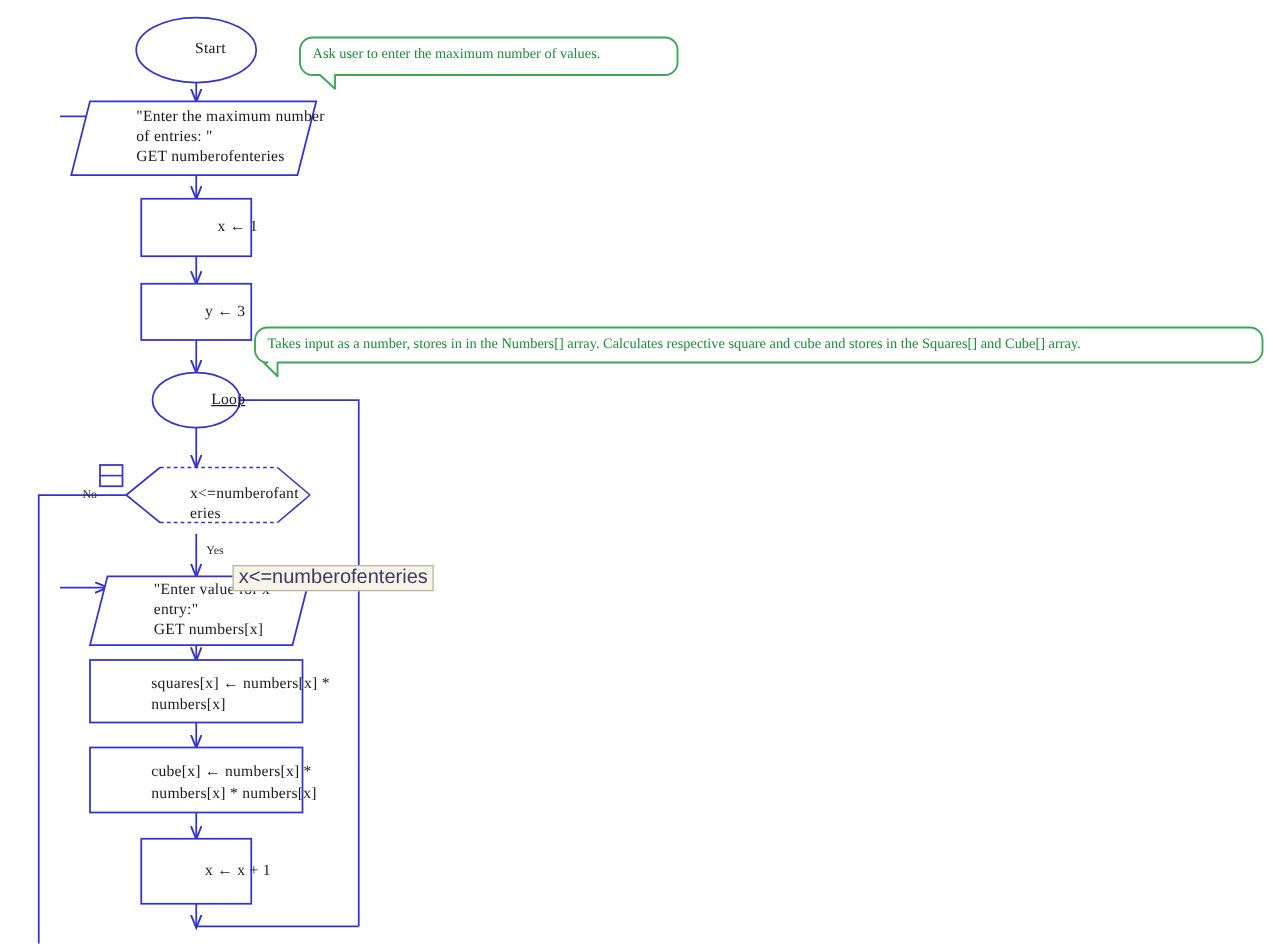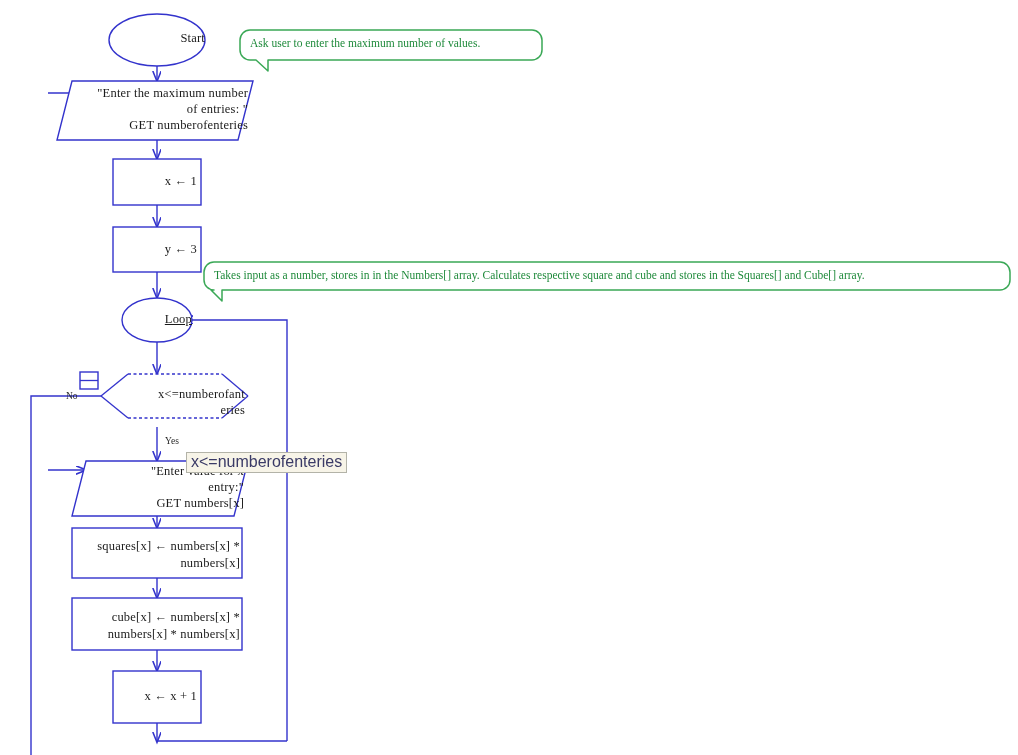--- a/index.html
+++ b/index.html
@@ -15,28 +15,29 @@
     position: relative;
   }
   #canvas {
     position: absolute;
     left: 0; top: 0;
     width: 1018px;
     height: 755px;
   }
   .fc-text {
     position: absolute;
-    text-align: right;
+    text-align: left;
     color: #1a1a1a;
     font-family: "Liberation Serif", "DejaVu Serif", serif;
     font-size: 12.5px;
     line-height: 15px;
     letter-spacing: 0.2px;
     white-space: pre-line;
     pointer-events: none;
+    padding-left: 47px;
   }
   .note-text {
     position: absolute;
     color: #1f8a3b;
     font-family: "Liberation Serif", "DejaVu Serif", serif;
     font-size: 11.5px;
     line-height: 14px;
     white-space: nowrap;
   }
   .branch-label {
@@ -150,21 +151,21 @@
       <path d="M214,262 L1000,262 A10,10 0 0 1 1010,272 L1010,280 A10,10 0 0 1 1000,290 L222,290 L222,301 L211,290 L214,290 A10,10 0 0 1 204,280 L204,272 A10,10 0 0 1 214,262 Z" fill="#ffffff" stroke="#3aa856" stroke-width="1.5" stroke-linejoin="round"></path>
     </g>
   </svg>
 
   <div class="fc-text" style="left:109px; top:31px; width:96px;">Start</div>
 
   <div class="fc-text" style="left:62px; top:85px; width:186px; line-height:16px;">"Enter the maximum number
 of entries: "
 GET numberofenteries</div>
 
-  <div class="fc-text" style="left:117px; top:174px; width:80px;">x ← 1</div>
+  <div class="fc-text" style="left:127px; top:174px; width:80px;">x ← 1</div>
 
   <div class="fc-text" style="left:117px; top:242px; width:80px;">y ← 3</div>
 
   <div class="fc-text" style="left:122px; top:312px; width:70px;text-decoration:underline;">Loop</div>
 
   <div class="fc-text" style="left:105px; top:386px; width:140px; line-height:16px;">x&lt;=numberofant
 eries</div>
 
   <div class="branch-label" style="left:66px; top:391px;">No</div>
 

